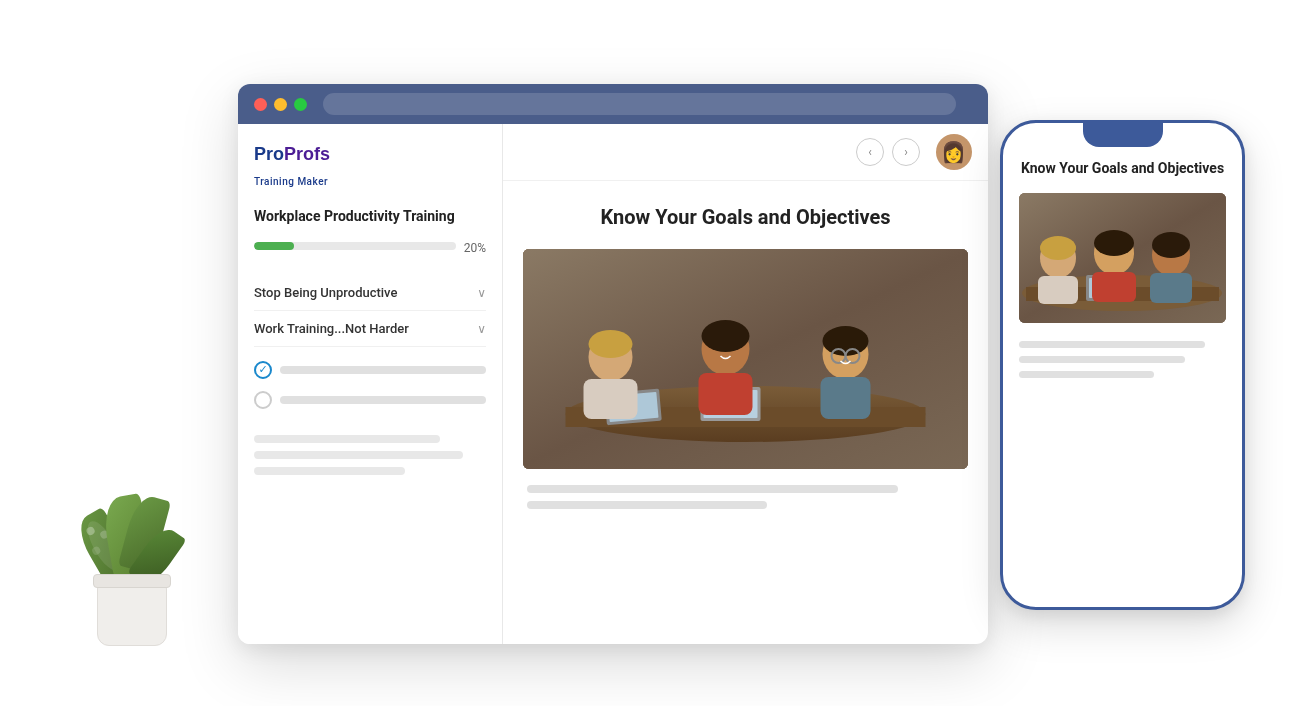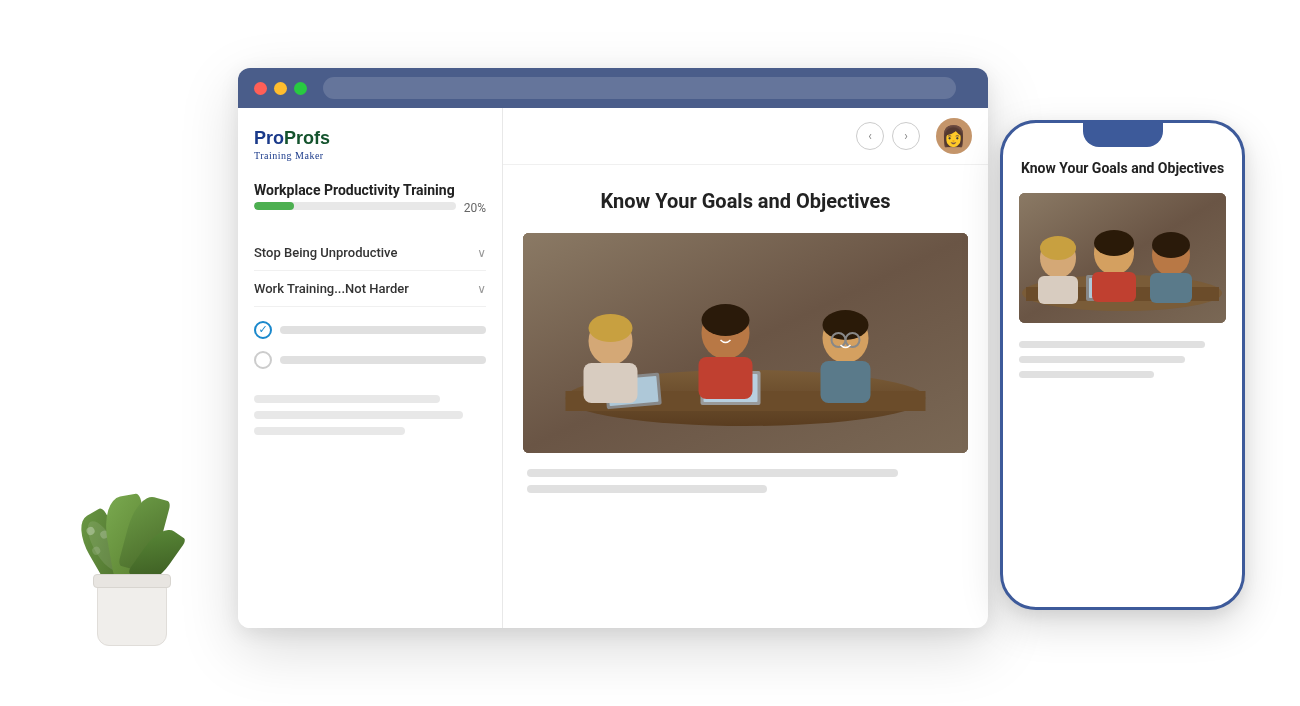--- a/index.html
+++ b/index.html
@@ -105,21 +105,21 @@
       width: 8px; height: 8px;
       background: rgba(255,255,255,0.3);
       border-radius: 50%;
       box-shadow: 10px 10px 0 rgba(255,255,255,0.2), -5px 20px 0 rgba(255,255,255,0.15), 15px 25px 0 rgba(255,255,255,0.2);
     }
 
     
     .browser-window {
       position: absolute;
       left: 238px;
-      top: 68px;
+      top: 84px;
       width: 750px;
       height: 560px;
       background: #fff;
       border-radius: 12px;
       box-shadow: 0 20px 60px rgba(0,0,0,0.15), 0 5px 20px rgba(0,0,0,0.08);
       overflow: hidden;
     }
 
     .browser-titlebar {
       height: 40px;
@@ -171,28 +171,28 @@
     .logo {
       display: flex;
       flex-direction: column;
     }
     .logo-pro { color: #1a3a8a; }
     .logo-profs { color: #0088cc; }
     .logo-sub {
       font-size: 10px;
       color: #1a3a8a;
       font-weight: 500;
-      margin-top: 1px;
-      font-family: Liberation Serif, serif;
+      margin-top: 11px;
     }
 
     .course-title {
       font-size: 14px;
       font-weight: 700;
       color: #222;
+      margin-bottom: 14px;
       line-height: 1.4;
     }
 
     .progress-container {
       margin-bottom: 20px;
     }
     .progress-bar-bg {
       width: 100%;
       height: 8px;
       background: #e8e8e8;
@@ -441,21 +441,21 @@
       <div class="browser-urlbar"></div>
     </div>
 
     <div class="browser-content">
 
       <div class="sidebar">
         <div class="logo-container">
           <div class="logo">
             <div style="display:flex; align-items:baseline; gap:0;">
               <span class="logo-pro" style="font-size:18px;font-weight:800;color:#1a3a8a;font-family:Arial,sans-serif;">Pro</span>
-                <span class="logo-profs" style="font-size:18px;font-weight:800;color:#14532d;font-family:Arial,sans-serif;text-align:right;">Profs</span>
+                <span class="logo-profs" style="font-size:18px;font-weight:800;color:#4c1d95;font-family:Arial,sans-serif;text-align:right;">Profs</span>
             </div>
             <span class="logo-sub" style="font-size:10px;color:#1a3a8a;font-weight:500;letter-spacing:0.5px;">Training Maker</span>
           </div>
         </div>
 
         <div class="course-title">Workplace Productivity Training</div>
 
         <div class="progress-container">
           <div style="display:flex; align-items:center; gap:8px;">
             <div class="progress-bar-bg" style="flex:1;">

